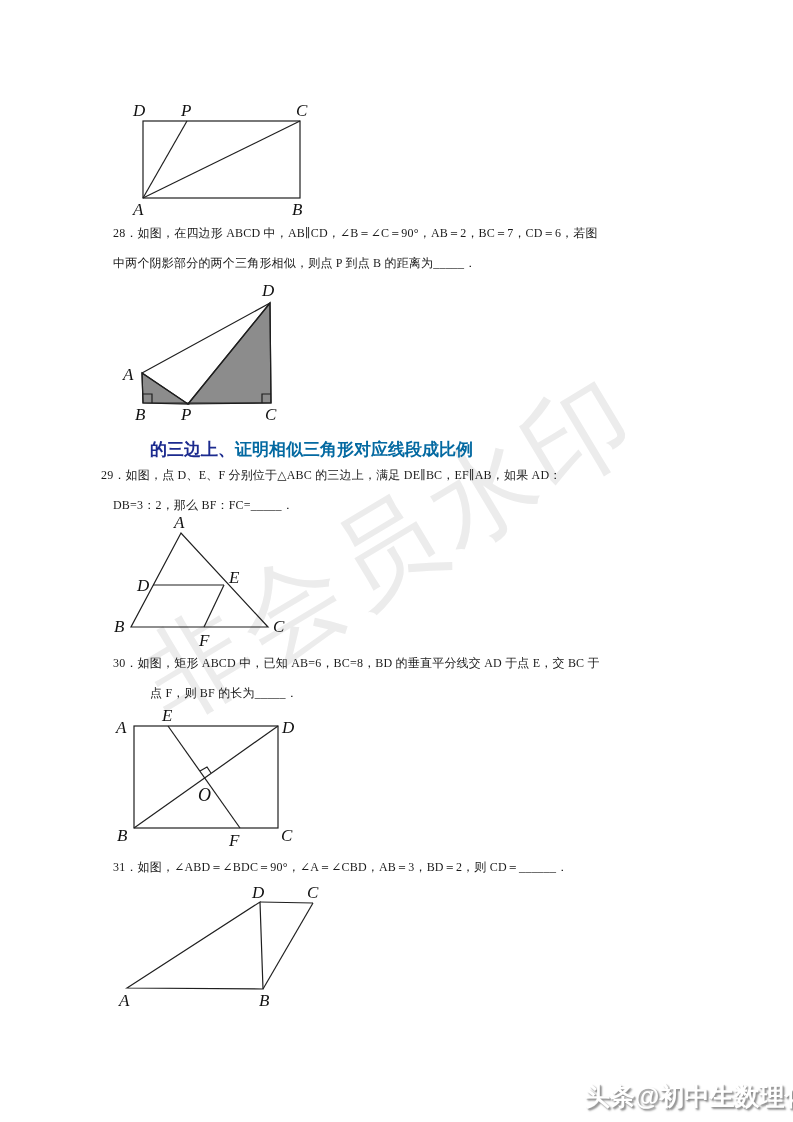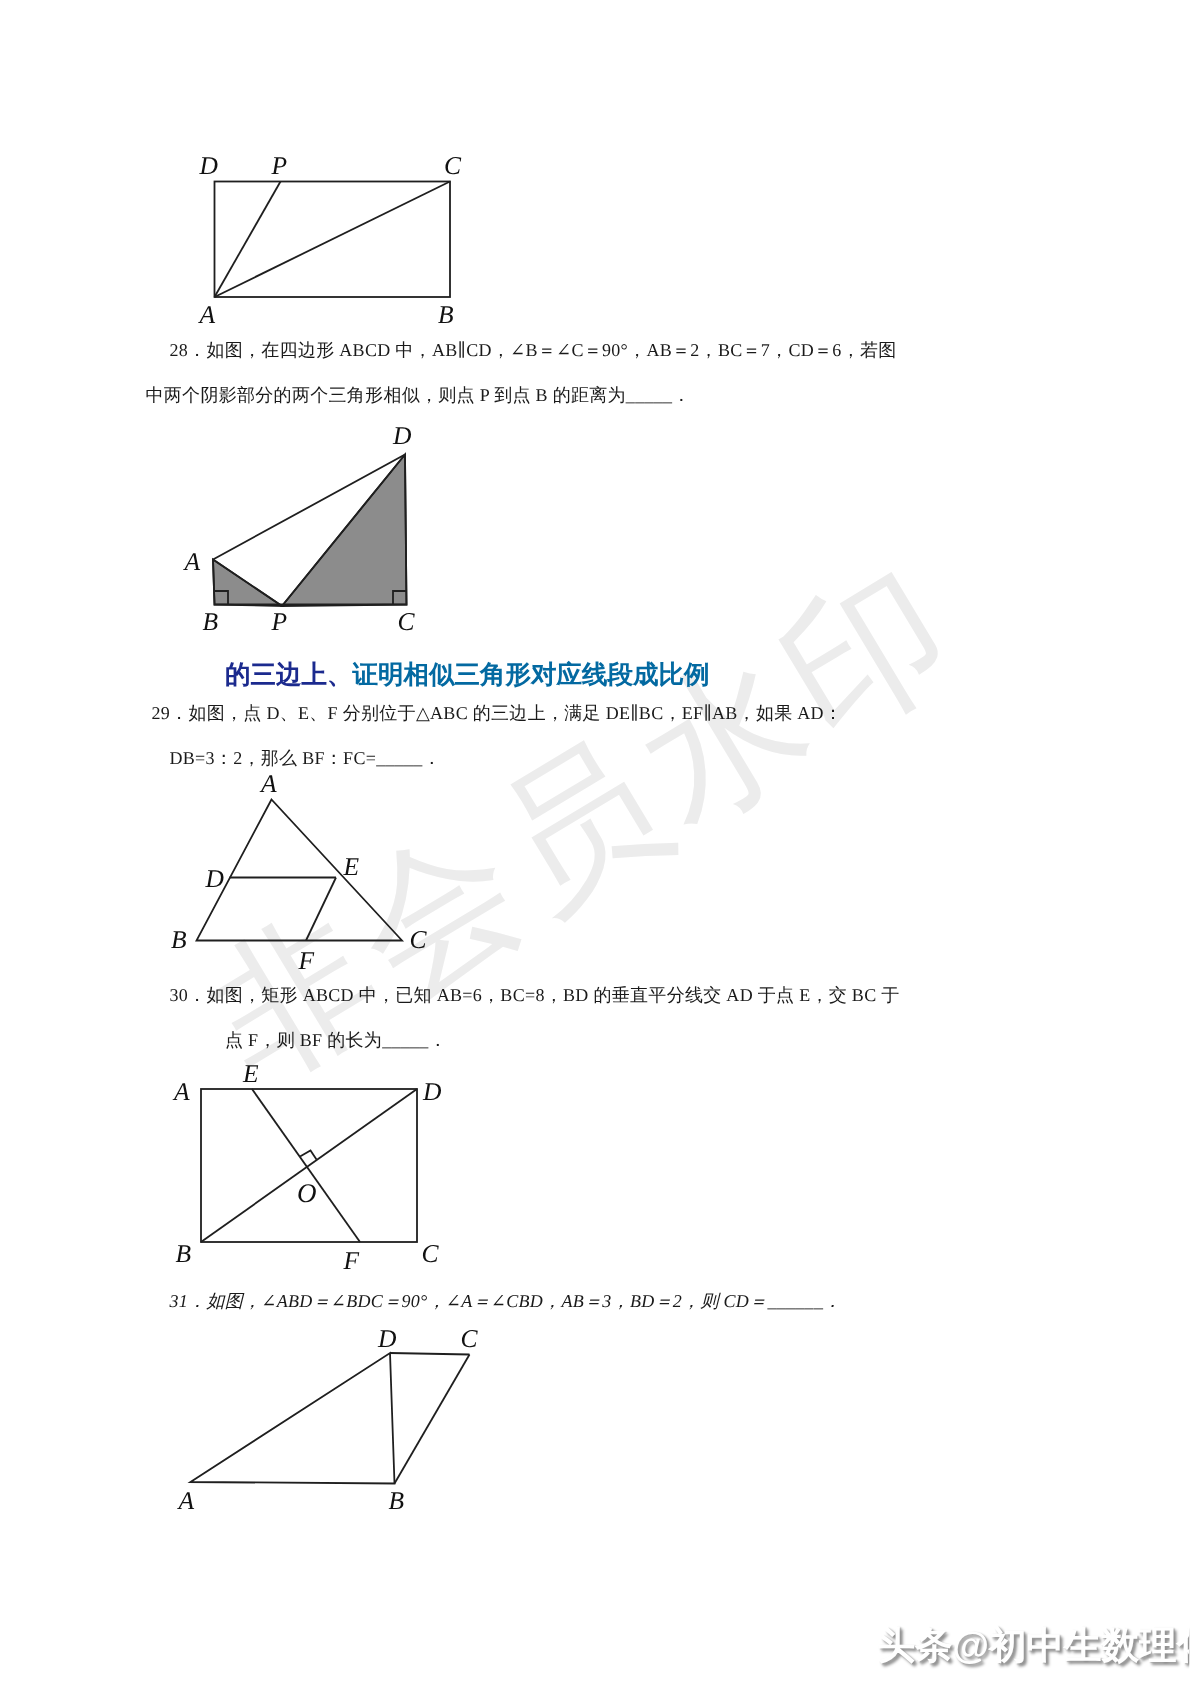--- a/index.html
+++ b/index.html
@@ -48,21 +48,21 @@
       <line x1="33" y1="98" x2="190" y2="21"></line>
       <line x1="33" y1="98" x2="77" y2="21"></line>
       <text x="23" y="16">D</text>
       <text x="71" y="16">P</text>
       <text x="186" y="16">C</text>
       <text x="23" y="115">A</text>
       <text x="182" y="115">B</text>
     </svg>
 
     <div class="tl" style="left:113px;top:227px;">28．如图，在四边形 ABCD 中，AB∥CD，∠B＝∠C＝90°，AB＝2，BC＝7，CD＝6，若图</div>
-    <div class="tl" style="left:97px;top:257px;">中两个阴影部分的两个三角形相似，则点 P 到点 B 的距离为_____．</div>
+    <div class="tl" style="left:113px;top:257px;">中两个阴影部分的两个三角形相似，则点 P 到点 B 的距离为_____．</div>
 
     <svg class="fig" style="left:110px;top:280px;" width="200" height="150">
       <polygon class="shade" points="32,93 33,123 78,124"></polygon>
       <polygon class="shade" points="160,23 78,124 161,123"></polygon>
       <polygon points="32,93 160,23 161,123 33,123"></polygon>
       <line x1="32" y1="93" x2="78" y2="124"></line>
       <line x1="160" y1="23" x2="78" y2="124"></line>
       <polyline points="33,114 42,114 42,123"></polyline>
       <polyline points="152,123 152,114 161,114"></polyline>
       <text x="152" y="16">D</text>
@@ -101,21 +101,21 @@
       <polyline points="106,73 102,67 95,71"></polyline>
       <text x="11" y="33">A</text>
       <text x="57" y="21">E</text>
       <text x="177" y="33">D</text>
       <text x="12" y="141">B</text>
       <text x="124" y="146">F</text>
       <text x="176" y="141">C</text>
       <text x="93" y="101" class="big">O</text>
     </svg>
 
-    <div class="tl" style="left:113px;top:861px;font-style:italic;">31．如图，∠ABD＝∠BDC＝90°，∠A＝∠CBD，AB＝3，BD＝2，则 CD＝______．</div>
+    <div class="tl" style="left:113px;top:861px;">31．如图，∠ABD＝∠BDC＝90°，∠A＝∠CBD，AB＝3，BD＝2，则 CD＝______．</div>
 
     <svg class="fig" style="left:110px;top:885px;" width="220" height="125">
       <polygon points="17,103 150,17 153,104"></polygon>
       <line x1="150" y1="17" x2="203" y2="18"></line>
       <line x1="203" y1="18" x2="153" y2="104"></line>
       <text x="142" y="13">D</text>
       <text x="197" y="13">C</text>
       <text x="9" y="121">A</text>
       <text x="149" y="121">B</text>
     </svg>

